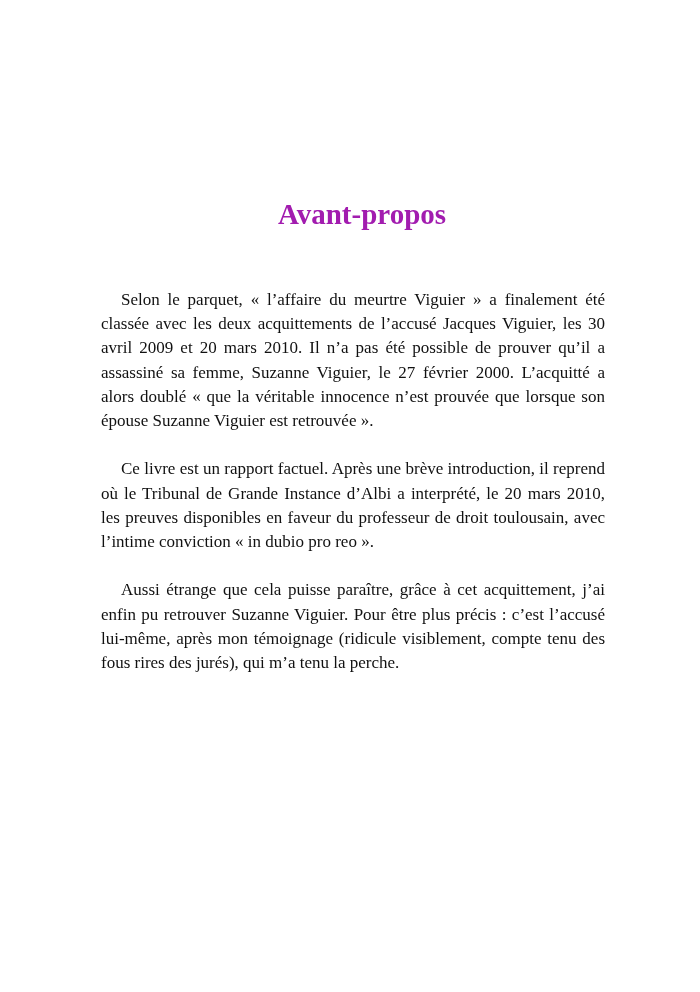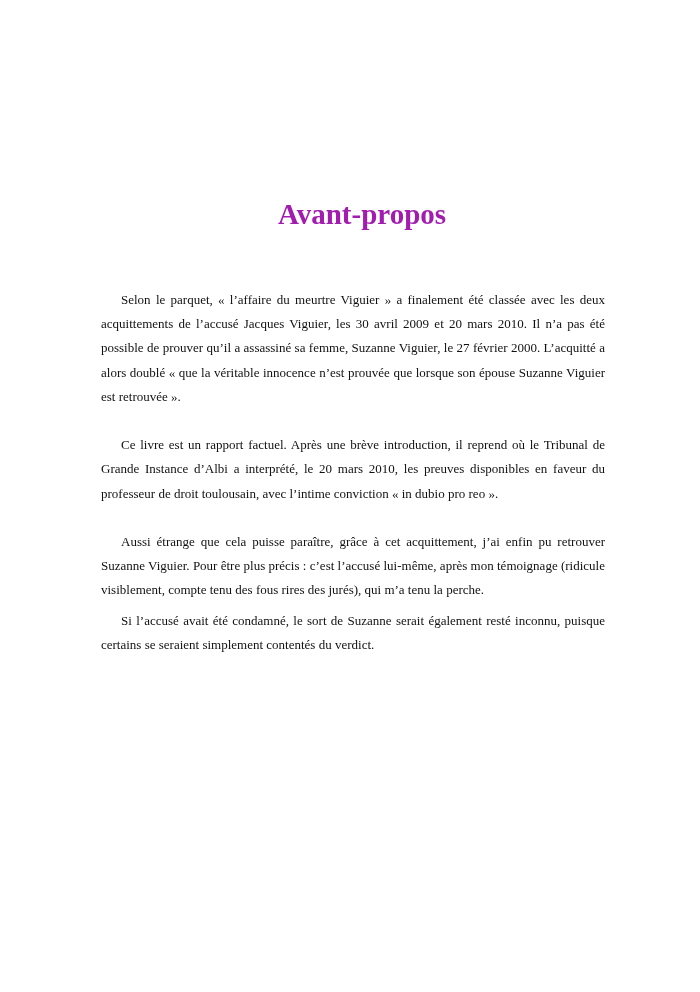--- a/index.html
+++ b/index.html
@@ -26,35 +26,34 @@
       line-height: 36px;
       margin: 0;
       color: #a21caf;
       padding-left: 12px;
     }
     .body-text {
       position: absolute;
       top: 288px;
       left: 101px;
       width: 504px;
-      font-size: 13px;
+      font-size: 17px;
       line-height: 24.2px;
     }
     .para {
       margin: 0 0 24.2px 0;
       text-align: justify;
       text-indent: 20px;
     }
     .para.tight {
-      margin-bottom: 6px;
+      margin-bottom: 0;
     }
   </style>
 </head>
 <body>
 
 <h1 class="page-title">Avant-propos</h1>
 
 <div class="body-text">
   <p class="para">Selon le parquet, « l’affaire du meurtre Viguier » a finalement été classée avec les deux acquittements de l’accusé Jacques Viguier, les 30 avril 2009 et 20 mars 2010. Il n’a pas été possible de prouver qu’il a assassiné sa femme, Suzanne Viguier, le 27 février 2000. L’acquitté a alors doublé « que la véritable innocence n’est prouvée que lorsque son épouse Suzanne Viguier est retrouvée ».</p>
   <p class="para">Ce livre est un rapport factuel. Après une brève introduction, il reprend où le Tribunal de Grande Instance d’Albi a interprété, le 20 mars 2010, les preuves disponibles en faveur du professeur de droit toulousain, avec l’intime conviction « in dubio pro reo ».</p>
   <p class="para tight">Aussi étrange que cela puisse paraître, grâce à cet acquittement, j’ai enfin pu retrouver Suzanne Viguier. Pour être plus précis : c’est l’accusé lui-même, après mon témoignage (ridicule visiblement, compte tenu des fous rires des jurés), qui m’a tenu la perche.</p>
-  <p class="para">Si l’accusé avait été condamné, le sort de Suzanne serait également resté inconnu, puisque certains se seraient simplement contentés du verdict.</p>
 </div>
 
 </body></html>

